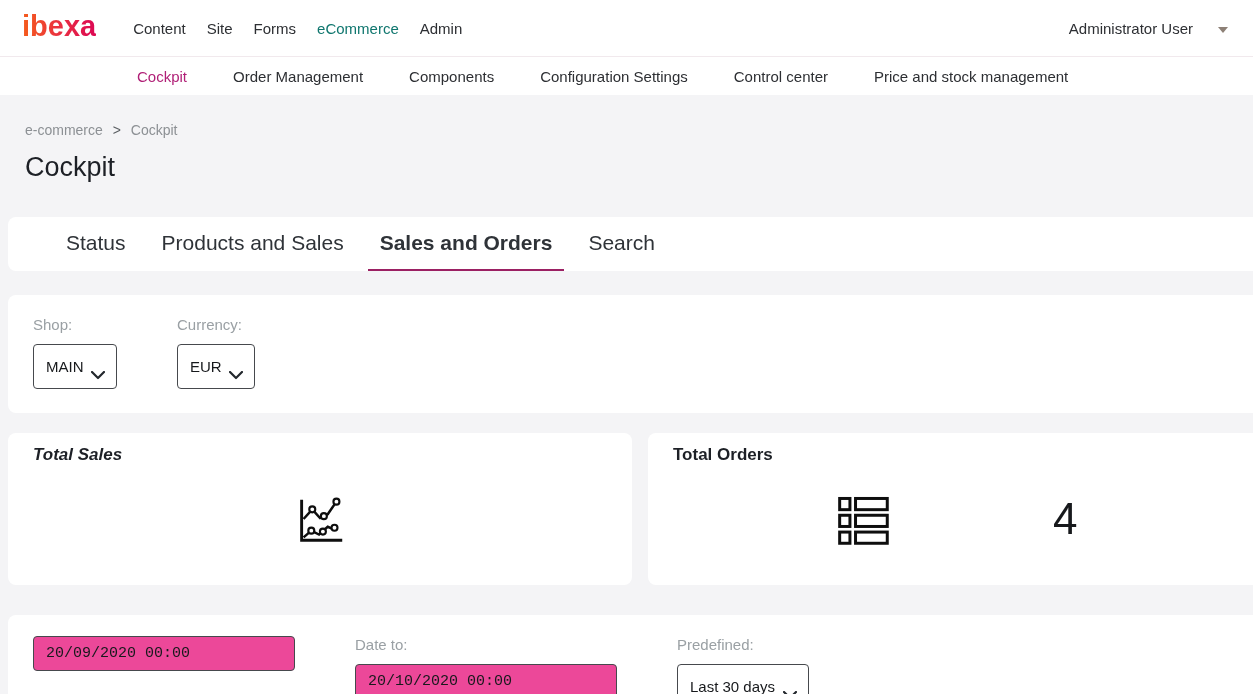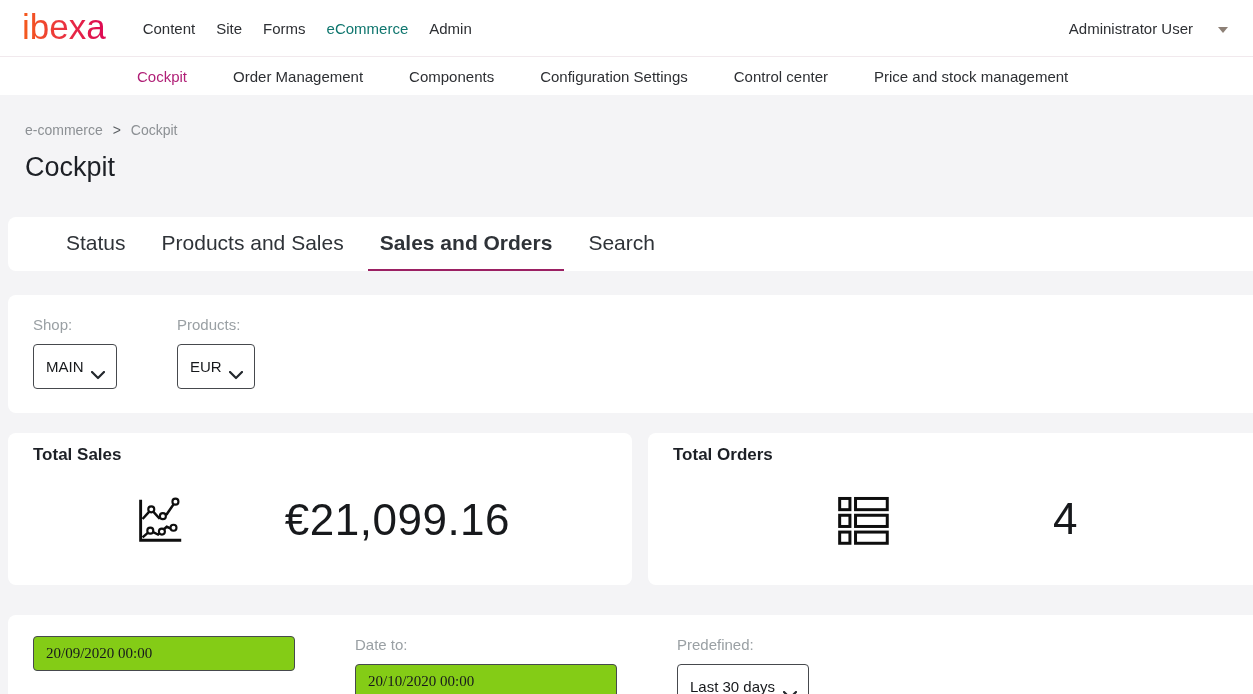--- a/index.html
+++ b/index.html
@@ -12,21 +12,21 @@
   }
 
   
   .topbar {
     display: flex; align-items: center;
     height: 57px; background: #fff;
     border-bottom: 1px solid #f1e9ed;
     padding: 0 25px 0 22px;
   }
   .logo {
-    font-size: 35px; font-weight: 400; letter-spacing: 0px; line-height: 1;
+    font-size: 29px; font-weight: 700; letter-spacing: 0px; line-height: 1;
     background: linear-gradient(90deg, #f4581f 5%, #ea3140 50%, #dd0b52 95%);
     -webkit-background-clip: text; background-clip: text;
     color: transparent;
     padding-bottom: 3px; cursor: pointer;
   }
   .main-nav { display: flex; gap: 21px; margin-left: 37px; font-size: 15px; }
   .nav-item { cursor: pointer; color: #2d2f33; white-space: nowrap; }
   .nav-item.active { color: #0f766e; }
   .user-menu { margin-left: auto; display: flex; align-items: center; gap: 25px; font-size: 15px; cursor: pointer; }
   .caret {
@@ -71,28 +71,28 @@
     width: 100%; height: 45px;
     appearance: none; -webkit-appearance: none;
     border: 1px solid #46494d; border-radius: 4px;
     background: #fff; font-size: 15px; font-family: inherit;
     padding: 0 32px 0 12px; color: #17191c; cursor: pointer;
   }
   .select-wrap .chevron { position: absolute; right: 12px; top: 13px; pointer-events: none; }
   .text-input {
     width: 262px; height: 35px;
     border: 1px solid #46494d; border-radius: 4px;
-    background: #84cc16; font-size: 15px; font-family: Liberation Serif, serif;
+    background: #ec4899; font-size: 15px; font-family: Liberation Mono, monospace;
     padding: 0 12px; color: #17191c;
   }
 
   
   .stats-row { display: flex; gap: 16px; margin: 20px -12px 0 8px; }
   .stat-card { height: 152px; padding: 12px 25px 0; }
-  .stat-card.left { width: 624px; flex: none; }
+  .stat-card.left { width: 624px; flex: none; font-style: italic; }
   .stat-card.right { flex: 1; border-radius: 8px 0 0 8px; }
   .stat-title { font-size: 17px; font-weight: 700; color: #1d2026; }
   .stat-body { display: flex; align-items: center; justify-content: space-evenly; margin-top: 26px; }
   .stat-value { font-size: 44px; color: #17191c; letter-spacing: 0.5px; line-height: 1.1; }
 
   
   .date-card { margin-top: 30px; padding: 21px 25px 30px; display: flex; gap: 60px; height: 140px; border-radius: 8px 0 0 8px; }
 </style>
 </head>
 <body>
@@ -141,21 +141,21 @@
     <span class="select-wrap">
       <select>
         <option>MAIN</option>
       </select>
       <svg class="chevron" width="14" height="9" viewBox="0 0 14 9">
           <path d="M1 1 L7 7 L13 1" stroke="#23282d" stroke-width="2.2" fill="none" stroke-linecap="round" stroke-linejoin="round"></path>
         </svg>
     </span>
   </div>
   <div class="field">
-    <label>Products:</label>
+    <label>Currency:</label>
     <span class="select-wrap">
       <select>
         <option>EUR</option>
       </select>
       <svg class="chevron" width="14" height="9" viewBox="0 0 14 9">
           <path d="M1 1 L7 7 L13 1" stroke="#23282d" stroke-width="2.2" fill="none" stroke-linecap="round" stroke-linejoin="round"></path>
         </svg>
     </span>
   </div>
 </div>
@@ -168,21 +168,20 @@
         <path d="M11 9 V51 H53" stroke="#0e0e0e" stroke-width="3" fill="none"></path>
         <polyline points="13,29 22,19 30,28 38,24 47,11" stroke="#0e0e0e" stroke-width="2.6" fill="none"></polyline>
         <circle cx="22" cy="19" r="3.1" fill="#fff" stroke="#0e0e0e" stroke-width="2.2"></circle>
         <circle cx="34" cy="26" r="3.1" fill="#fff" stroke="#0e0e0e" stroke-width="2.2"></circle>
         <circle cx="47" cy="11" r="3.1" fill="#fff" stroke="#0e0e0e" stroke-width="2.2"></circle>
         <polyline points="13,48 21,41 29,45 38,37 45,40" stroke="#0e0e0e" stroke-width="2.6" fill="none"></polyline>
         <circle cx="21" cy="41" r="3.1" fill="#fff" stroke="#0e0e0e" stroke-width="2.2"></circle>
         <circle cx="33" cy="42" r="3.1" fill="#fff" stroke="#0e0e0e" stroke-width="2.2"></circle>
         <circle cx="45" cy="38" r="3.1" fill="#fff" stroke="#0e0e0e" stroke-width="2.2"></circle>
       </svg>
-      <div class="stat-value">€21,099.16</div>
     </div>
   </div>
   <div class="card stat-card right">
     <div class="stat-title">Total Orders</div>
     <div class="stat-body">
       <svg width="56" height="56" viewBox="0 0 60 60">
         <rect x="5" y="8" width="11" height="12" fill="none" stroke="#0e0e0e" stroke-width="3.2"></rect>
         <rect x="22" y="8" width="34" height="12" fill="none" stroke="#0e0e0e" stroke-width="3.2"></rect>
         <rect x="5" y="26" width="11" height="12" fill="none" stroke="#0e0e0e" stroke-width="3.2"></rect>
         <rect x="22" y="26" width="34" height="12" fill="none" stroke="#0e0e0e" stroke-width="3.2"></rect>

